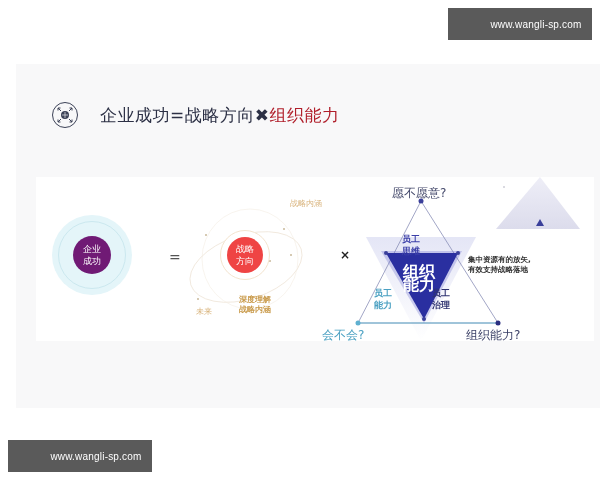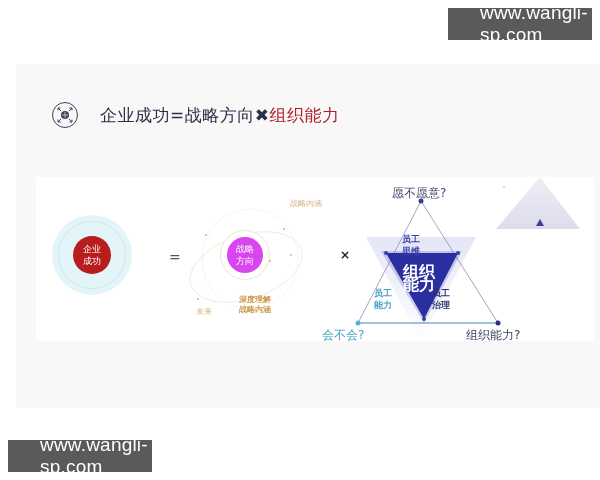--- a/index.html
+++ b/index.html
@@ -2,21 +2,21 @@
 <html><head>
 <meta charset="utf-8">
 <style>
   * { box-sizing: border-box; margin: 0; padding: 0; }
   html, body { width: 600px; height: 480px; background: #ffffff; overflow: hidden; }
   body { position: relative; font-family: "DejaVu Sans", "Liberation Sans", sans-serif; }
 
   .watermark {
     position: absolute; background: #5a5a5a; color: #ffffff;
     font-family: "Liberation Sans", "DejaVu Sans", sans-serif;
-    font-size: 19px; display: flex; align-items: center; justify-content: center;
+    font-size: 10px; display: flex; align-items: center; justify-content: center;
     letter-spacing: 0.2px;
     padding-left: 32px;
   }
   .wm-top { left: 448px; top: 8px; width: 144px; height: 32px; }
   .wm-bottom { left: 8px; top: 440px; width: 144px; height: 32px; }
 
   .slide {
     position: absolute; left: 0; top: 64px; width: 600px; height: 344px;
     background: #f8f8f9;
     margin-left: 16px;
@@ -43,37 +43,37 @@
   .success-halo {
     position: absolute; left: 16px; top: 38px; width: 80px; height: 80px;
     border-radius: 50%; background: #e4f5f9;
   }
   .success-ring {
     position: absolute; left: 22px; top: 44px; width: 68px; height: 68px;
     border-radius: 50%; border: 1px solid #cbe8ef;
   }
   .success-core {
     position: absolute; left: 37px; top: 59px; width: 38px; height: 38px;
-    border-radius: 50%; background: #b91c1c; color: #fff;
+    border-radius: 50%; background: #701a75; color: #fff;
     font-size: 9px; line-height: 12px; text-align: center;
     display: flex; align-items: center; justify-content: center; flex-direction: column;
   }
   .op { position: absolute; color: #555; font-size: 14px; }
   .op-eq { left: 133px; top: 72px; }
   .op-x { left: 304px; top: 71px; font-size: 12px; color: #222; font-weight: bold; }
 
   
   .orbit-svg { position: absolute; left: 150px; top: 20px; }
   .strat-halo {
     position: absolute; left: 184px; top: 53px; width: 50px; height: 50px;
     border-radius: 50%; background: #fff; border: 1px solid #f3e4cf;
   }
   .strat-core {
     position: absolute; left: 191px; top: 60px; width: 36px; height: 36px;
-    border-radius: 50%; background: #d946ef; color: #fff;
+    border-radius: 50%; background: #ef4444; color: #fff;
     font-size: 9px; line-height: 12px;
     display: flex; align-items: center; justify-content: center; flex-direction: column;
   }
   .small-label { position: absolute; font-size: 8px; color: #d8b27a; line-height: 10px; }
   .lbl-trend { left: 254px; top: 22px; }
   .lbl-future { left: 160px; top: 130px; }
   .lbl-deep { left: 203px; top: 118px; color: #c99a4a; text-align: center; font-weight: bold; }
 
   
   .tri-svg { position: absolute; left: 300px; top: 0px; }
@@ -193,16 +193,20 @@
           <stop offset="0" stop-color="#eeeef7"></stop>
           <stop offset="1" stop-color="#dcdcec"></stop>
         </linearGradient>
       </defs>
       <polygon points="64,0 104,52 20,52" fill="url(#ghost)"></polygon>
       <polygon points="64,42 68,49 60,49" fill="#3a3f9a"></polygon>
       <circle cx="28" cy="10" r="0.8" fill="#aab"></circle>
       <circle cx="124" cy="30" r="0.8" fill="#9a9"></circle>
     </svg>
 
+    <div class="side-note">
+      <div>集中资源有的放矢,</div>
+      <div>有效支持战略落地</div>
+    </div>
   </div>
 </div>
 
 <div class="watermark wm-bottom">www.wangli-sp.com</div>
 
 </body></html>

